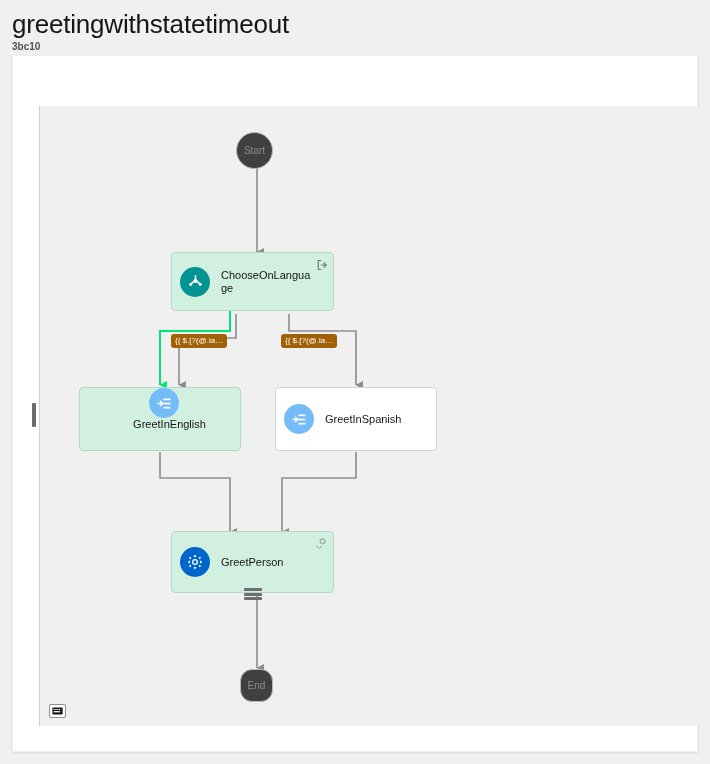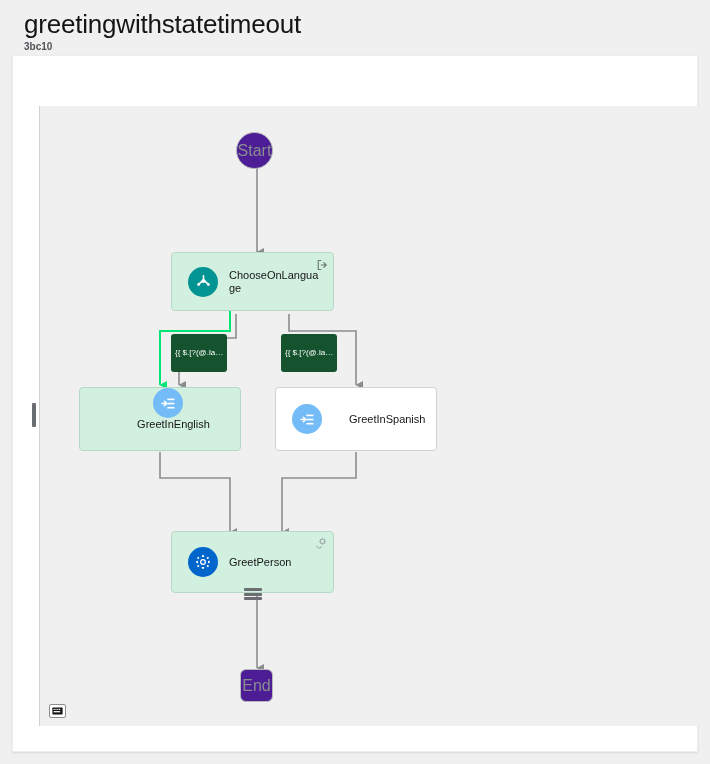--- a/index.html
+++ b/index.html
@@ -10,21 +10,21 @@
     width: 710px;
     height: 764px;
     background: #ffffff;
     font-family: "Liberation Sans", sans-serif;
     overflow: hidden;
   }
 
   
   .page-header {
     background: #f0f0f0;
-    padding: 8px 12px 10px 24px;
+    padding: 8px 12px 10px 12px;
     box-sizing: border-box;
     height: 55px;
   }
   .page-title {
     font-size: 26px;
     font-weight: 400;
     color: #151515;
     line-height: 32px;
     letter-spacing: -0.2px;
     white-space: nowrap;
@@ -96,40 +96,40 @@
     top: 0;
   }
 
   
   .node {
     position: absolute;
     box-sizing: border-box;
   }
   .node-term {
     border: 1px solid #b8bbbe;
-    background: #4c1d95;
+    background: #404040;
     color: #8a8d90;
-    font-size: 16px;
+    font-size: 10px;
     display: flex;
     align-items: center;
     justify-content: center;
   }
   .node-start {
     border-radius: 50%;
   }
   .node-end {
-    border-radius: 6px;
+    border-radius: 12px;
   }
   .node-state {
     border: 1px solid #b8d8c6;
     border-radius: 4px;
     background: #d2f0e0;
     display: flex;
     align-items: center;
-    padding-left: 16px;
+    padding-left: 8px;
     box-sizing: border-box;
   }
   .node-state.plain {
     background: #ffffff;
     border: 1px solid #d2d2d2;
   }
   .node-icon {
     width: 30px;
     height: 30px;
     border-radius: 50%;
@@ -171,25 +171,25 @@
   .bottom-badge i {
     display: block;
     height: 3px;
     background: #6a6e73;
     border-radius: 1px;
   }
 
   
   .edge-label {
     position: absolute;
-    background: #14532d;
+    background: #a16207;
     color: #ffffff;
     font-size: 8px;
     line-height: 10px;
-    padding: 14px 4px;
+    padding: 2px 4px;
     border-radius: 3px;
     white-space: nowrap;
     font-family: "Liberation Sans", sans-serif;
   }
 
   
   .kbd-button {
     position: absolute;
     left: 9px;
     bottom: 8px;
@@ -274,21 +274,21 @@
             <svg width="17" height="17" viewBox="0 0 20 20">
               <rect x="8.6" y="4.2" width="8.4" height="1.9" fill="#ffffff"></rect>
               <rect x="8.6" y="9.1" width="8.4" height="1.9" fill="#ffffff"></rect>
               <rect x="8.6" y="14" width="8.4" height="1.9" fill="#ffffff"></rect>
               <path d="M2.4,10 L7.4,10 M5.2,7.4 L7.9,10 L5.2,12.6" stroke="#ffffff" stroke-width="1.8" fill="none" stroke-linecap="round" stroke-linejoin="round"></path>
             </svg>
           </div>
           <div class="node-label">GreetInEnglish</div>
         </div>
 
-        <div class="node node-state plain" style="left:235px; top:281px; width:162px; height:64px;gap:16px;">
+        <div class="node node-state plain" style="left:235px; top:281px; width:162px; height:64px;">
           <div class="node-icon icon-inject">
             <svg width="17" height="17" viewBox="0 0 20 20">
               <rect x="8.6" y="4.2" width="8.4" height="1.9" fill="#ffffff"></rect>
               <rect x="8.6" y="9.1" width="8.4" height="1.9" fill="#ffffff"></rect>
               <rect x="8.6" y="14" width="8.4" height="1.9" fill="#ffffff"></rect>
               <path d="M2.4,10 L7.4,10 M5.2,7.4 L7.9,10 L5.2,12.6" stroke="#ffffff" stroke-width="1.8" fill="none" stroke-linecap="round" stroke-linejoin="round"></path>
             </svg>
           </div>
           <div class="node-label">GreetInSpanish</div>
         </div>

